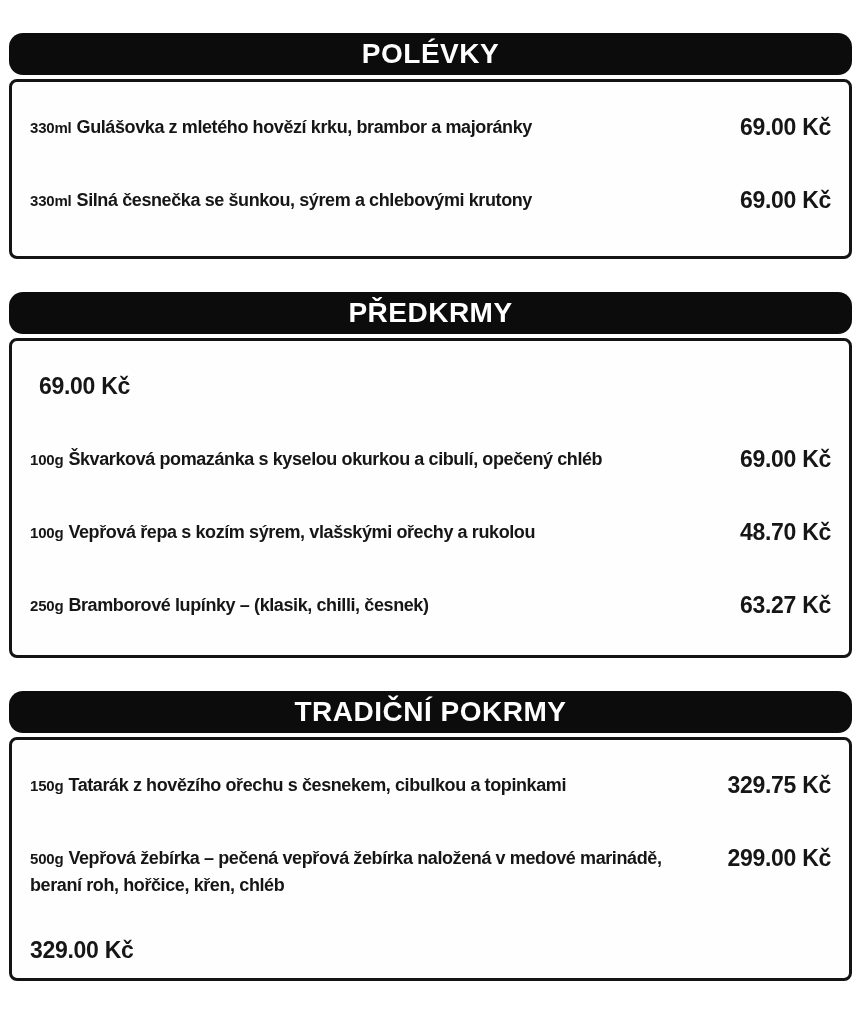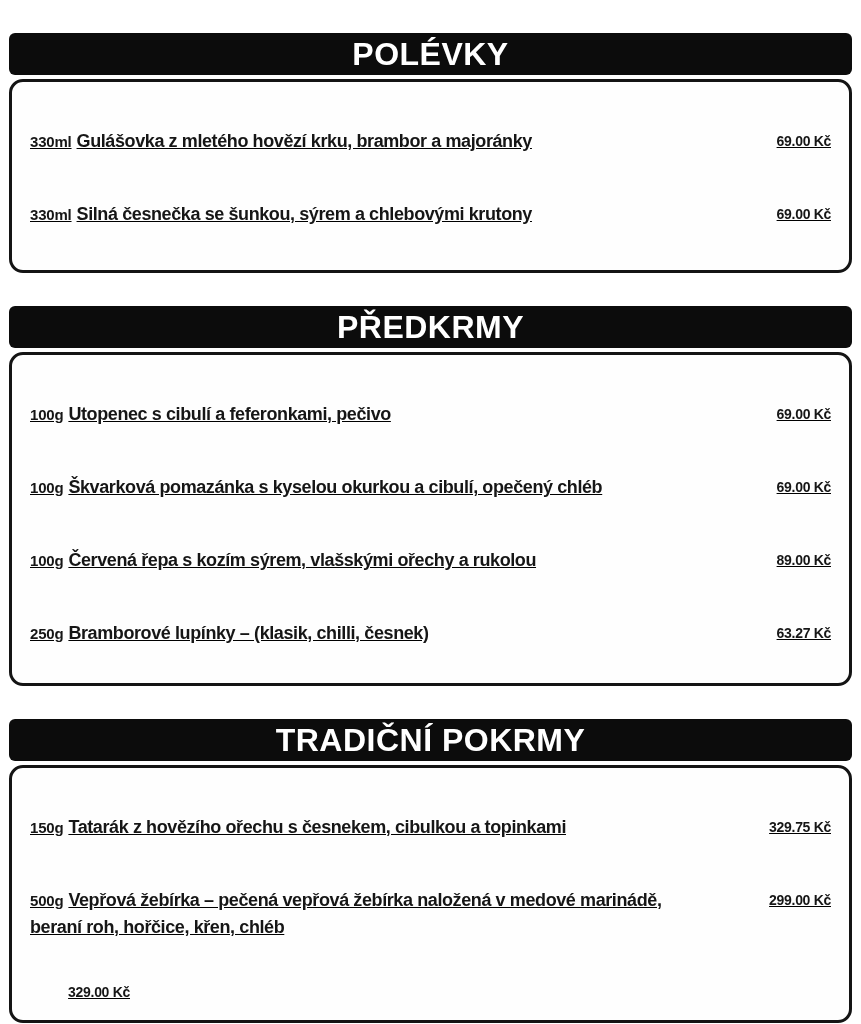--- a/index.html
+++ b/index.html
@@ -21,32 +21,31 @@
   }
   .section { margin-bottom: 33px; }
   .section-header {
     background: #0c0c0c;
     color: #ffffff;
     height: 42px;
     display: flex;
     align-items: center;
     justify-content: center;
     font-weight: 700;
-    font-size: 32px;
+    font-size: 28px;
     letter-spacing: 0.5px;
-    border-radius: 6px;
+    border-radius: 14px;
     margin-bottom: 4px;
   }
   .section-body {
     background: #fefefe;
     border: 3px solid #141414;
-    border-radius: 14px;
+    border-radius: 8px;
     box-sizing: border-box;
-    padding: 46px 18px 0 18px;
-    text-decoration: underline;
+    padding: 32px 18px 0 18px;
   }
   .item {
     display: flex;
     align-items: flex-start;
     margin-bottom: 46px;
     color: #161616;
   }
   .section:last-child .item.tight { margin-bottom: 36px; }
   .item:last-child { margin-bottom: 0; margin-top: 38px; }
   .item-text {
@@ -58,21 +57,21 @@
     letter-spacing: -0.4px;
   }
   .amount {
     font-size: 15px;
     font-weight: 700;
     margin-right: 5px;
     letter-spacing: -0.2px;
   }
   .price {
     font-weight: 700;
-    font-size: 14px;
+    font-size: 23px;
     line-height: 27px;
     letter-spacing: -0.3px;
     white-space: nowrap;
     min-width: 100px;
     text-align: right;
   }
   
   .s0 .section-body { padding-bottom: 42px; }
   .s1 .section-body { padding-bottom: 36px; }
   .s2 .section-body { padding-bottom: 14px; }
@@ -93,30 +92,29 @@
         <div class="item-text"><span class="amount">330ml</span><span class="name">Silná česnečka se šunkou, sýrem a chlebovými krutony</span></div>
         <div class="price">69.00 Kč</div>
       </div>
     </div>
   </div>
 
   <div class="section s1">
     <div class="section-header">PŘEDKRMY</div>
     <div class="section-body">
       <div class="item">
-        <div class="item-text"><span class="amount">100g</span><span class="name">Utopenec s cibulí a feferonkami, pečivo</span></div>
         <div class="price">69.00 Kč</div>
       </div>
       <div class="item">
         <div class="item-text"><span class="amount">100g</span><span class="name">Škvarková pomazánka s kyselou okurkou a cibulí, opečený chléb</span></div>
         <div class="price">69.00 Kč</div>
       </div>
       <div class="item">
-        <div class="item-text"><span class="amount">100g</span><span class="name">Červená řepa s kozím sýrem, vlašskými ořechy a rukolou</span></div>
-        <div class="price">89.00 Kč</div>
+        <div class="item-text"><span class="amount">100g</span><span class="name">Vepřová řepa s kozím sýrem, vlašskými ořechy a rukolou</span></div>
+        <div class="price">48.70 Kč</div>
       </div>
       <div class="item">
         <div class="item-text"><span class="amount">250g</span><span class="name">Bramborové lupínky – (klasik, chilli, česnek)</span></div>
         <div class="price">63.27 Kč</div>
       </div>
     </div>
   </div>
 
   <div class="section s2">
     <div class="section-header">TRADIČNÍ POKRMY</div>

